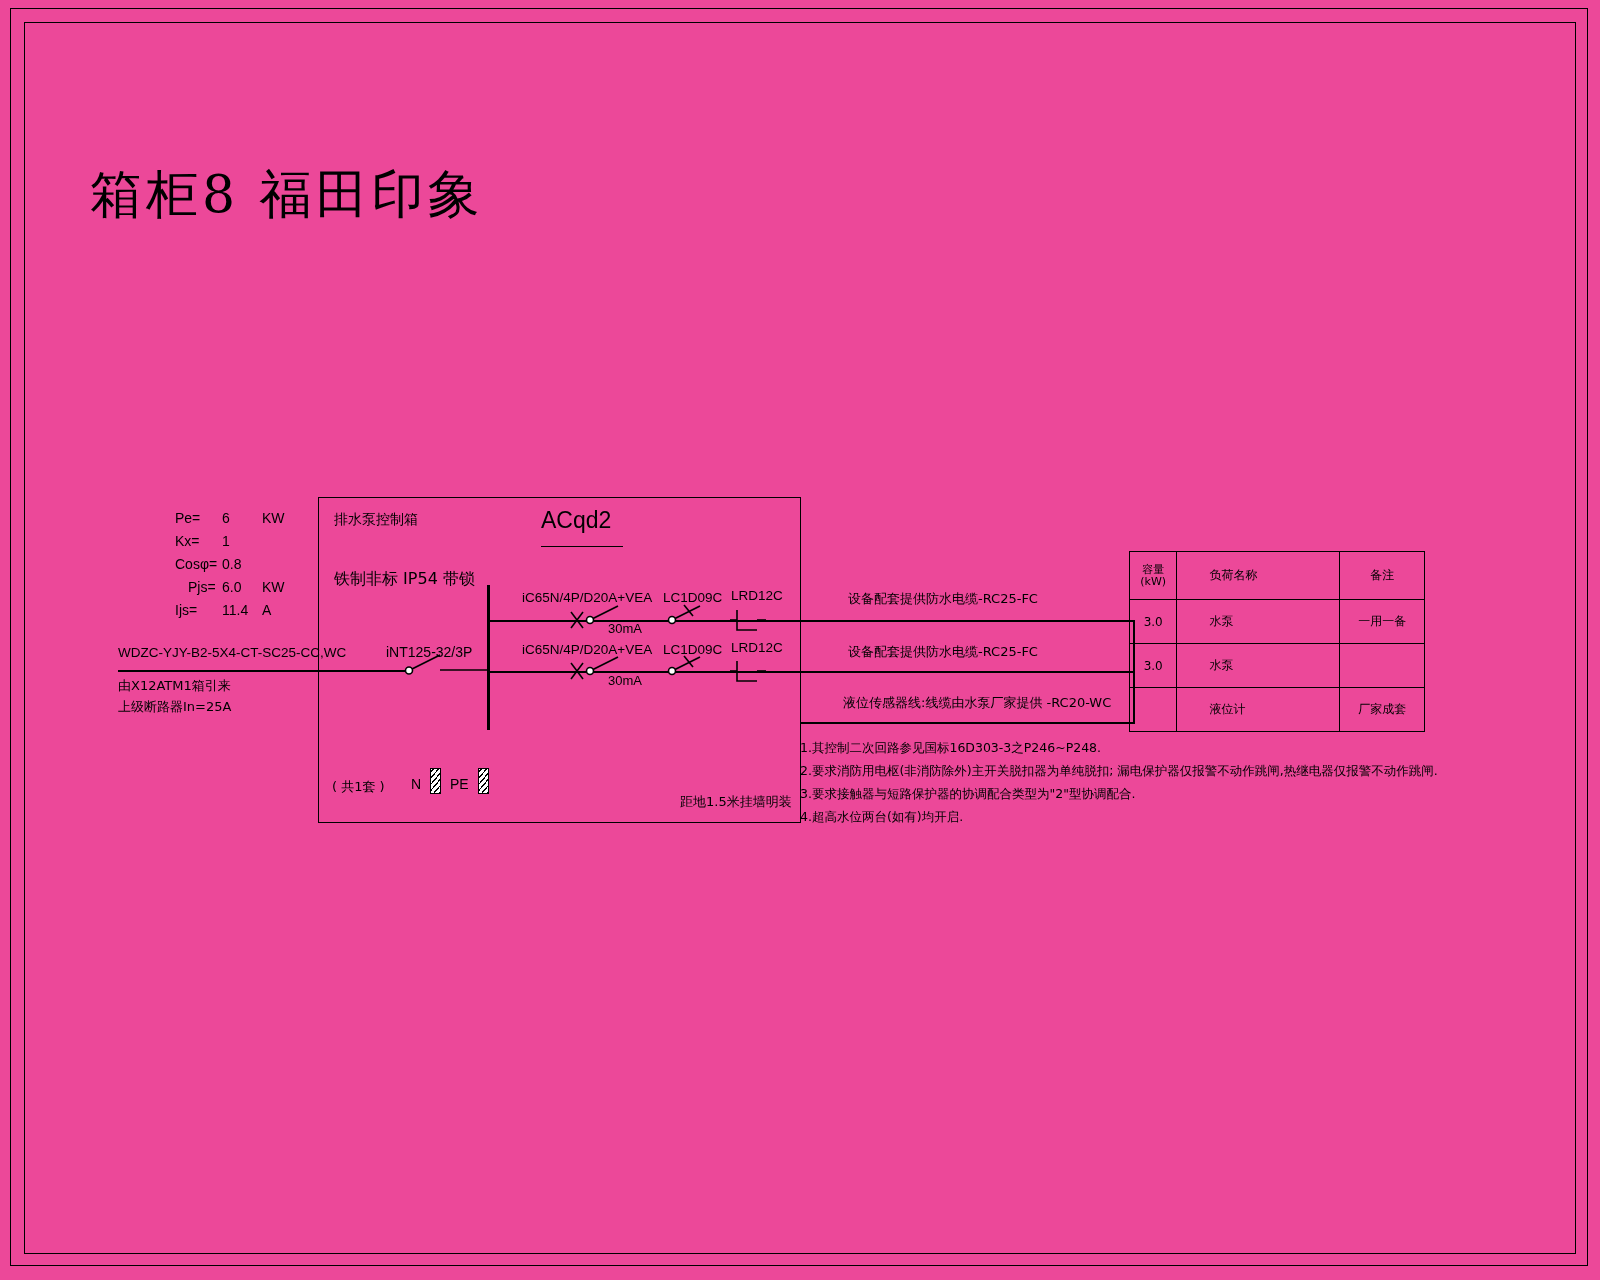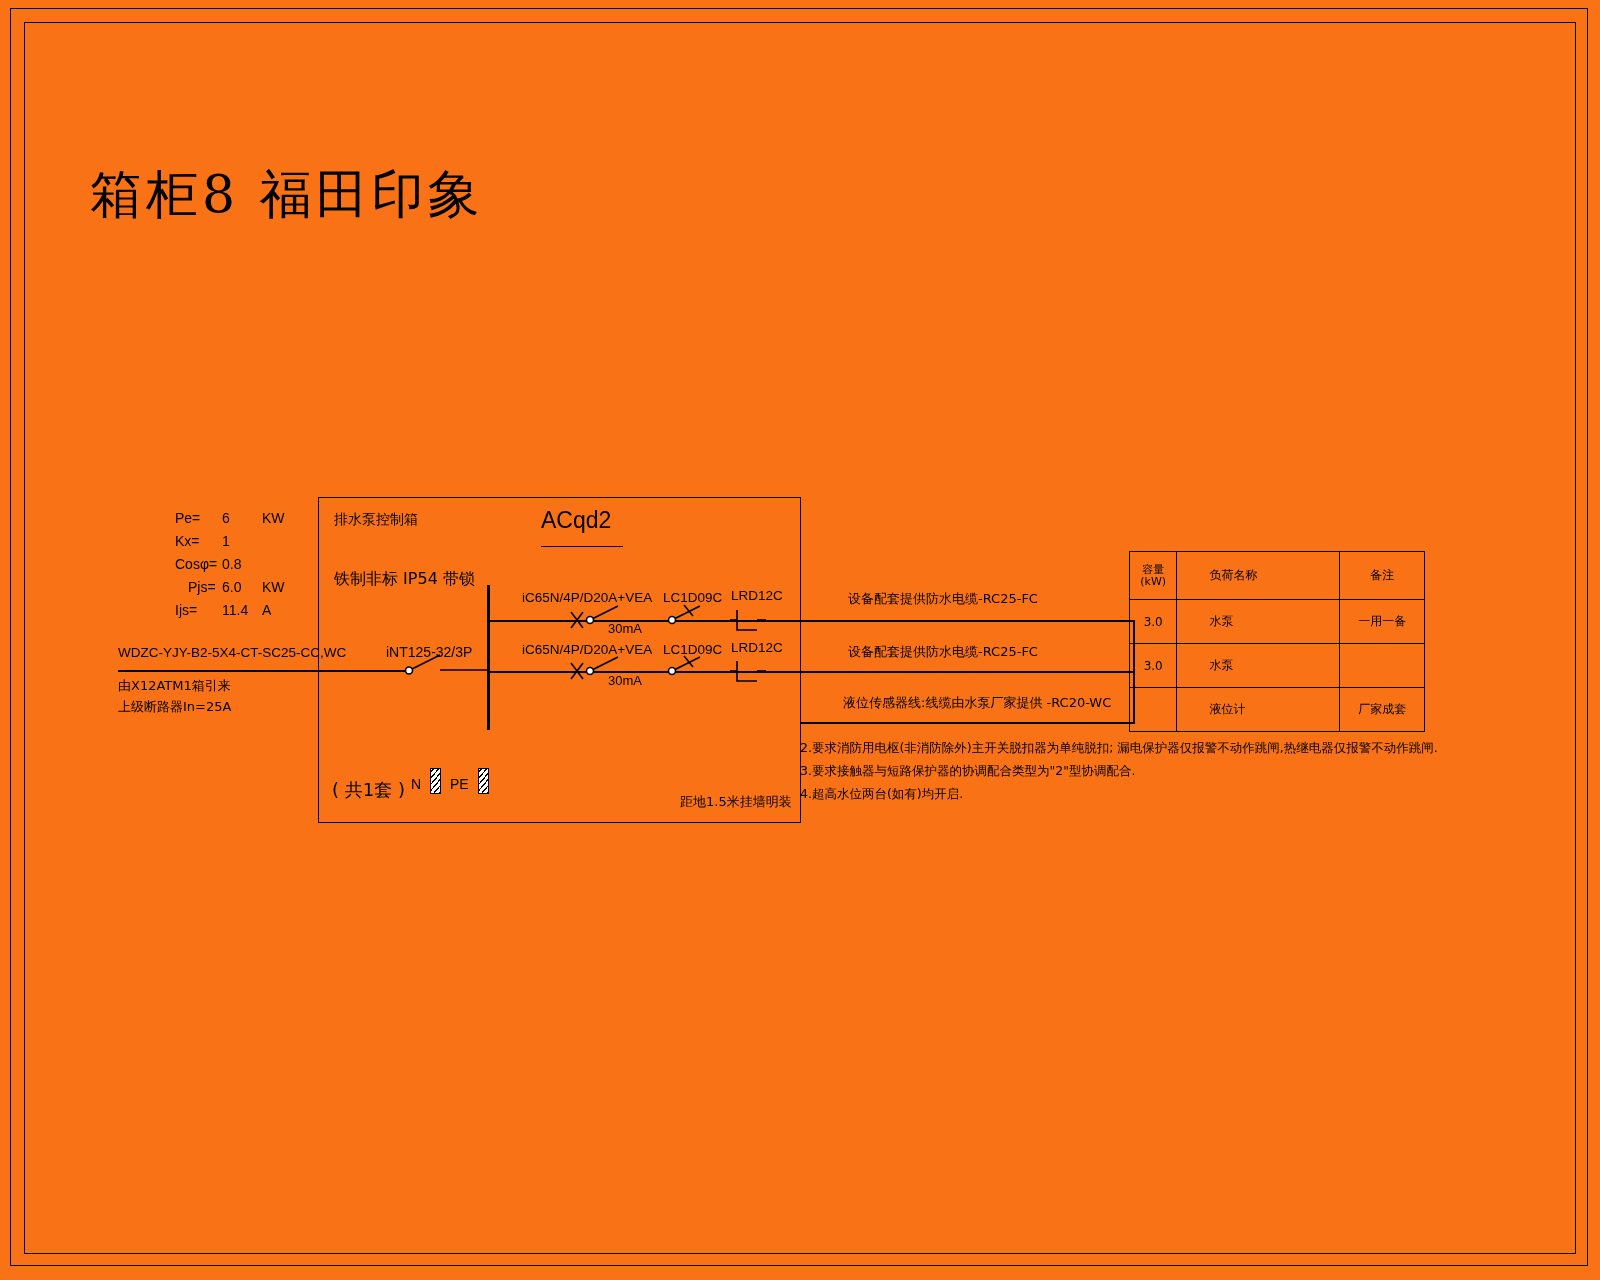--- a/index.html
+++ b/index.html
@@ -11,21 +11,21 @@
     width: 1600px;
     height: 1280px;
     font-family: "Liberation Sans", sans-serif;
     color: #000;
     overflow: hidden;
   }
   #sheet {
     position: relative;
     width: 1600px;
     height: 1280px;
-    background: #f97316;
+    background: #ec4899;
   }
   
   .border-outer {
     position: absolute;
     left: 10px;
     top: 8px;
     width: 1578px;
     height: 1258px;
     border: 1px solid #000;
     box-sizing: border-box;
@@ -169,21 +169,21 @@
   <div class="t cjk" style="left:118px; top:700px; font-size:13px;">上级断路器In=25A</div>
   <div class="t" style="left:386px; top:645px; font-size:14px;">iNT125-32/3P</div>
 
   <div class="ln h2" style="left:118px; top:670px; width:290px;"></div>
 
   <div class="panel-box"></div>
   <div class="t cjk" style="left:334px; top:512px; font-size:14px;">排水泵控制箱</div>
   <div class="t" style="left:541px; top:508px; font-size:23px;">ACqd2</div>
   <div class="ln h1" style="left:541px; top:546px; width:82px;"></div>
   <div class="t cjk" style="left:334px; top:570px; font-size:16px;">铁制非标  IP54  带锁</div>
-  <div class="t cjk" style="left:332px; top:780px; font-size:18px;">( 共1套 )</div>
+  <div class="t cjk" style="left:332px; top:780px; font-size:13px;">( 共1套 )</div>
   <div class="t cjk" style="left:680px; top:795px; font-size:13px;">距地1.5米挂墙明装</div>
 
   <div class="t" style="left:411px; top:777px; font-size:14px;">N</div>
   <div class="hatch" style="left:430px; top:768px;"></div>
   <div class="t" style="left:450px; top:777px; font-size:14px;">PE</div>
   <div class="hatch" style="left:478px; top:768px;"></div>
 
   <div class="ln v3" style="left:487px; top:585px; height:145px;"></div>
 
   <div class="t" style="left:522px; top:591px; font-size:13.5px;">iC65N/4P/D20A+VEA</div>
@@ -263,18 +263,19 @@
     </tr>
     <tr>
       <td class="c1"></td>
       <td class="c2">液位计</td>
       <td class="c3">厂家成套</td>
     </tr>
   </tbody>
     </table>
 
   <div class="notes">
+    <div>1.其控制二次回路参见国标16D303-3之P246~P248.</div>
     <div>2.要求消防用电枢(非消防除外)主开关脱扣器为单纯脱扣; 漏电保护器仅报警不动作跳闸,热继电器仅报警不动作跳闸.</div>
     <div>3.要求接触器与短路保护器的协调配合类型为"2"型协调配合.</div>
     <div>4.超高水位两台(如有)均开启.</div>
   </div>
 
 </div>
 
 </body></html>

